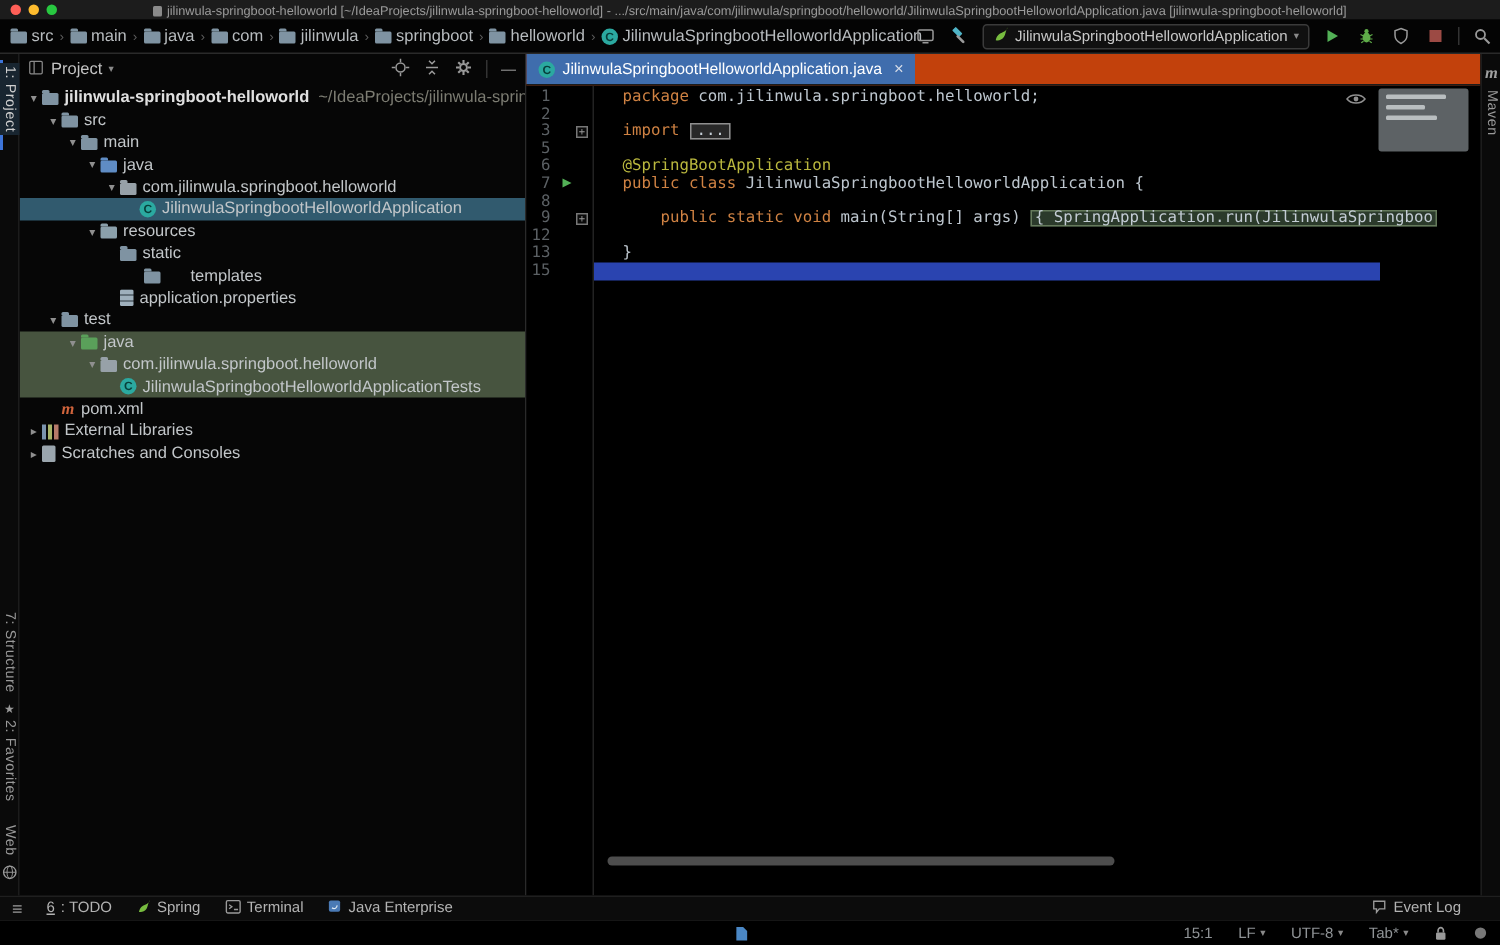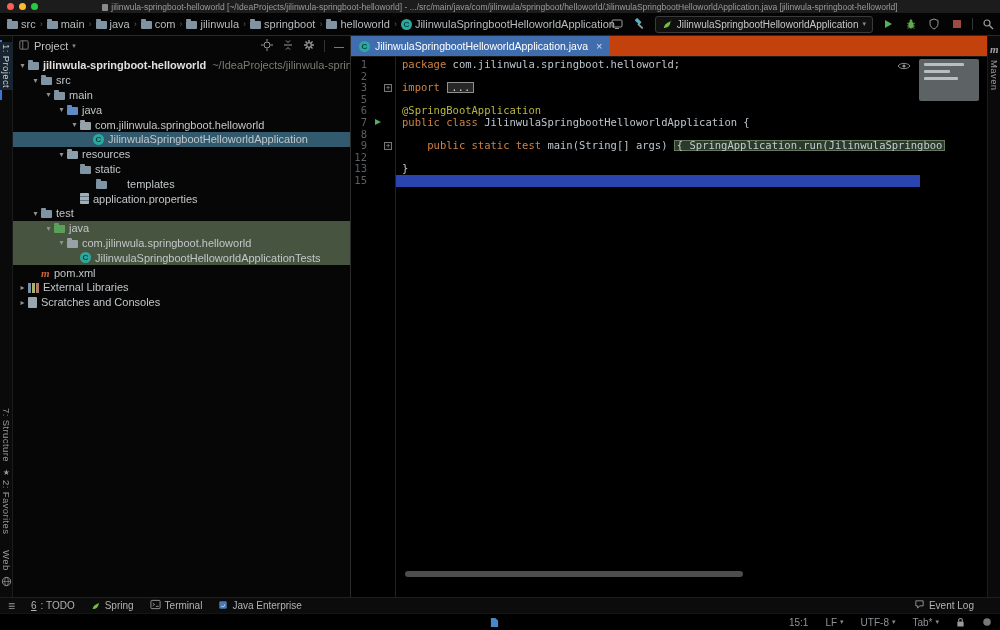--- a/index.html
+++ b/index.html
@@ -76,21 +76,21 @@
 .tab-close{color:#d7dde8;font-size:11px;margin-left:3px;cursor:pointer}
 .editor-body{flex:1;position:relative;font-family:"DejaVu Sans Mono",monospace;font-size:10.5px;overflow:hidden;padding-top:2px}
 .gutter-line{position:absolute;left:44px;top:0;bottom:0;width:1px;background:#222}
 .code-line{display:flex;height:11.6px;line-height:11.6px;position:relative}
 .code-line.caret::after{content:"";position:absolute;left:45px;top:0;height:100%;width:524px;background:#2a44b0}
 .gutter{width:44px;flex:none;position:relative;color:#5b6064}
 .gutter .ln{display:block;text-align:right;padding-right:28px}
 .gicon{position:absolute}
 .run-arrow{right:14px;top:2.5px;width:0;height:0;border-top:3.5px solid transparent;border-bottom:3.5px solid transparent;border-left:6px solid #53b157}
 .fold-marker{right:3px;top:2px;width:8px;height:8px;border:1px solid #777;color:#9a9a9a;font:7px/6px "DejaVu Sans Mono",monospace;text-align:center;background:#0a0a0a}
-.code-text{padding-left:7px;white-space:pre}
+.code-text{padding-left:20px;white-space:pre}
 .tok-kw{color:#cf8243}
 .tok-pl{color:#bdc6ce}
 .tok-ann{color:#b9b73e}
 .tok-fold{display:inline-block;border:1px solid #8f8f8f;background:#282828;color:#c6cfd8;padding:0 3px;line-height:9px;margin-left:1px}
 .tok-foldhl{display:inline-block;border:1px solid #657a5c;background:#2b3a2b;color:#c3ccd4;padding:0 2px;line-height:9px}
 .hscroll{position:absolute;left:54px;bottom:20px;width:338px;height:6px;border-radius:3px;background:#4d4d4d}
 .preview{position:absolute;top:2px;right:8px;width:60px;height:42px;background:#5d6265;border-radius:2px;padding:4px 5px}
 .preview .pline{height:3px;background:#b9bec0;margin-bottom:4px;border-radius:1px}
 .eye{position:absolute;top:4px;right:76px}
 
@@ -409,21 +409,21 @@
               <span class="gutter">
                 <span class="ln">8</span>
               </span>
               <span class="code-text"></span>
             </div>
             <div class="code-line">
               <span class="gutter">
                 <span class="ln">9</span>
                 <span class="gicon fold-marker">+</span>
               </span>
-              <span class="code-text"><span class="tok-pl">    </span><span class="tok-kw">public static test </span><span class="tok-pl">main(String[] args) </span><span class="tok-foldhl">{ SpringApplication.run(JilinwulaSpringboo</span></span>
+              <span class="code-text"><span class="tok-pl">    </span><span class="tok-kw">public static void </span><span class="tok-pl">main(String[] args) </span><span class="tok-foldhl">{ SpringApplication.run(JilinwulaSpringboo</span></span>
             </div>
             <div class="code-line">
               <span class="gutter">
                 <span class="ln">12</span>
               </span>
               <span class="code-text"></span>
             </div>
             <div class="code-line">
               <span class="gutter">
                 <span class="ln">13</span>

